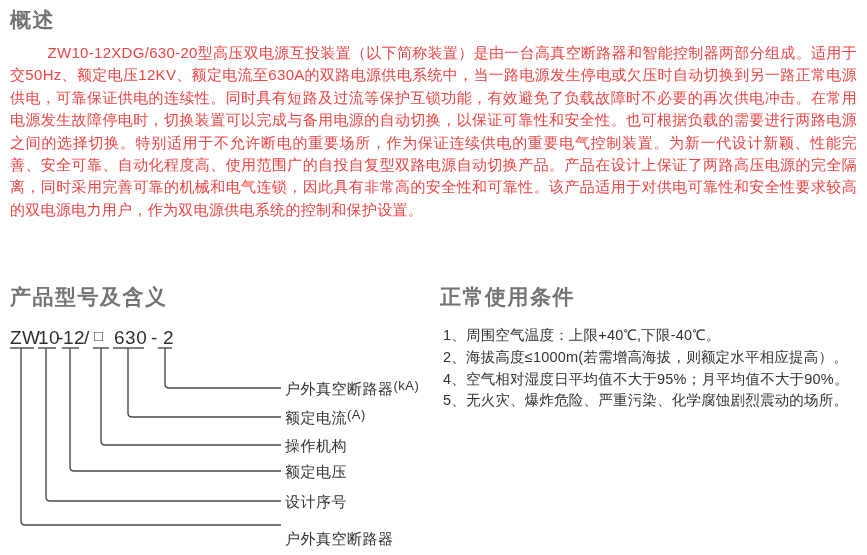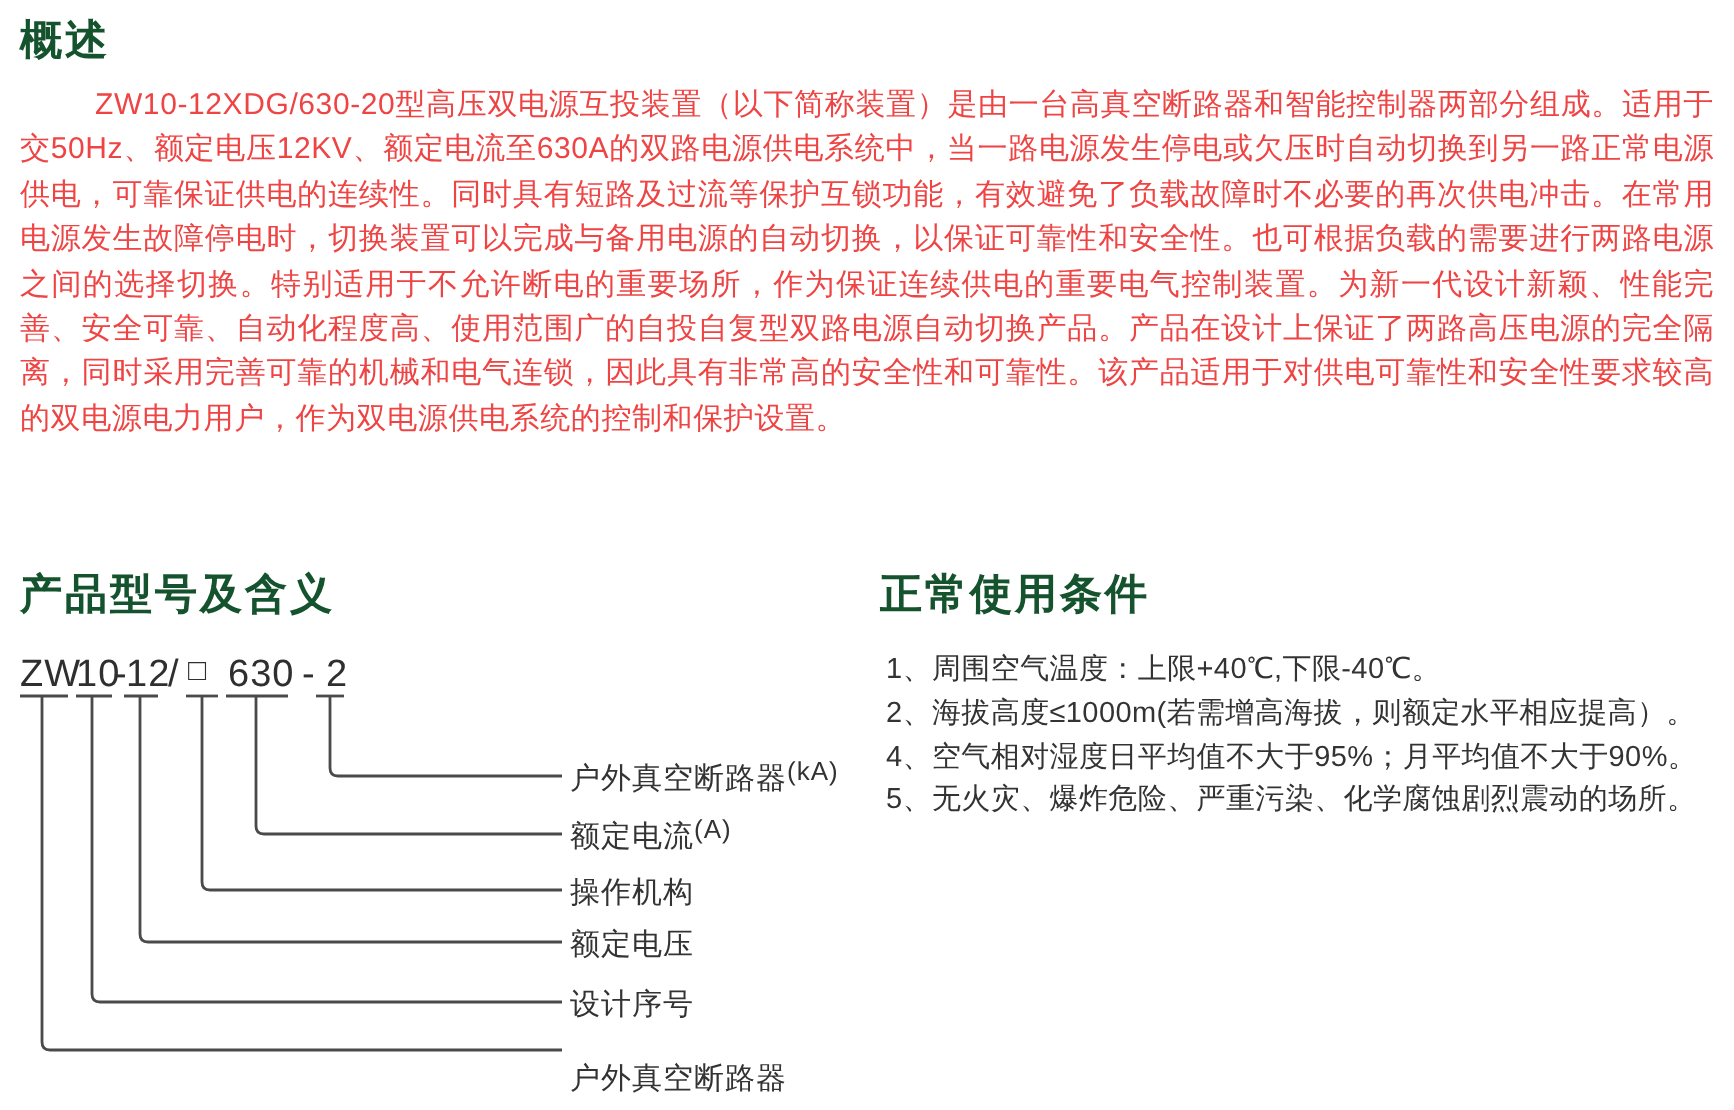--- a/index.html
+++ b/index.html
@@ -6,21 +6,21 @@
   html, body { width: 867px; height: 555px; }
   body {
     position: relative;
     background: #ffffff;
     font-family: "Liberation Sans", sans-serif;
     color: #323232;
     overflow: hidden;
   }
   .section-heading {
     position: absolute;
-    color: #14532d;
+    color: #737373;
     font-weight: bold;
     font-size: 21px;
     letter-spacing: 1.5px;
     white-space: nowrap;
   }
   #overview-heading { left: 10px; top: 6px; }
   #model-heading { left: 10px; top: 283px; }
   #conditions-heading { left: 440px; top: 283px; }
 
   #overview-text {

